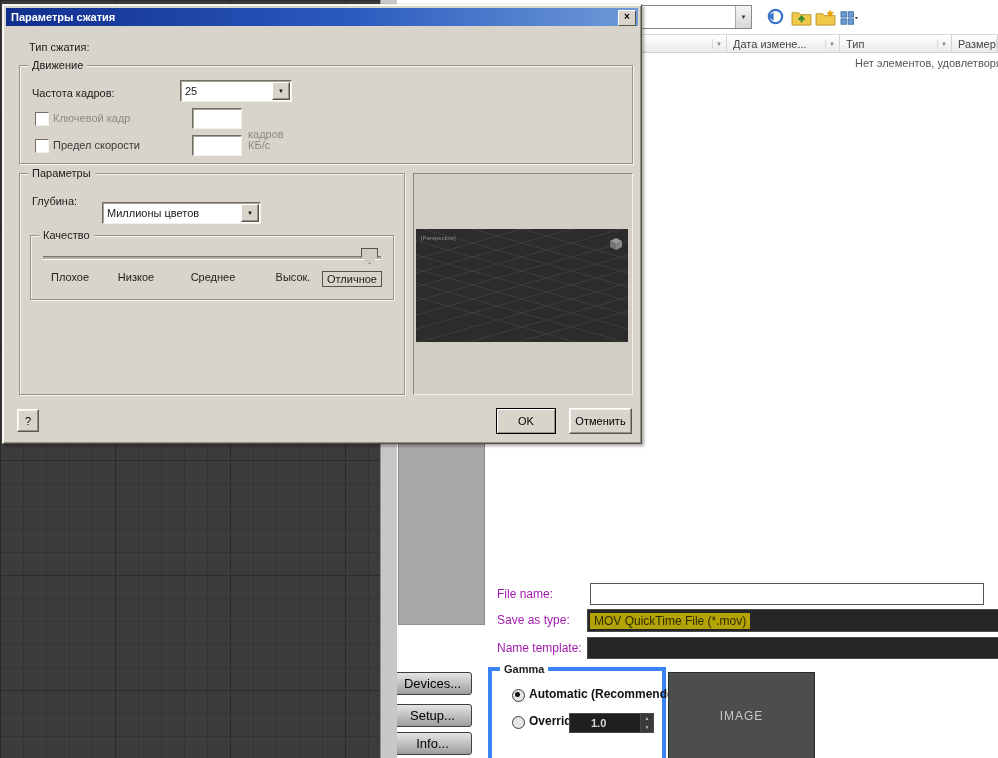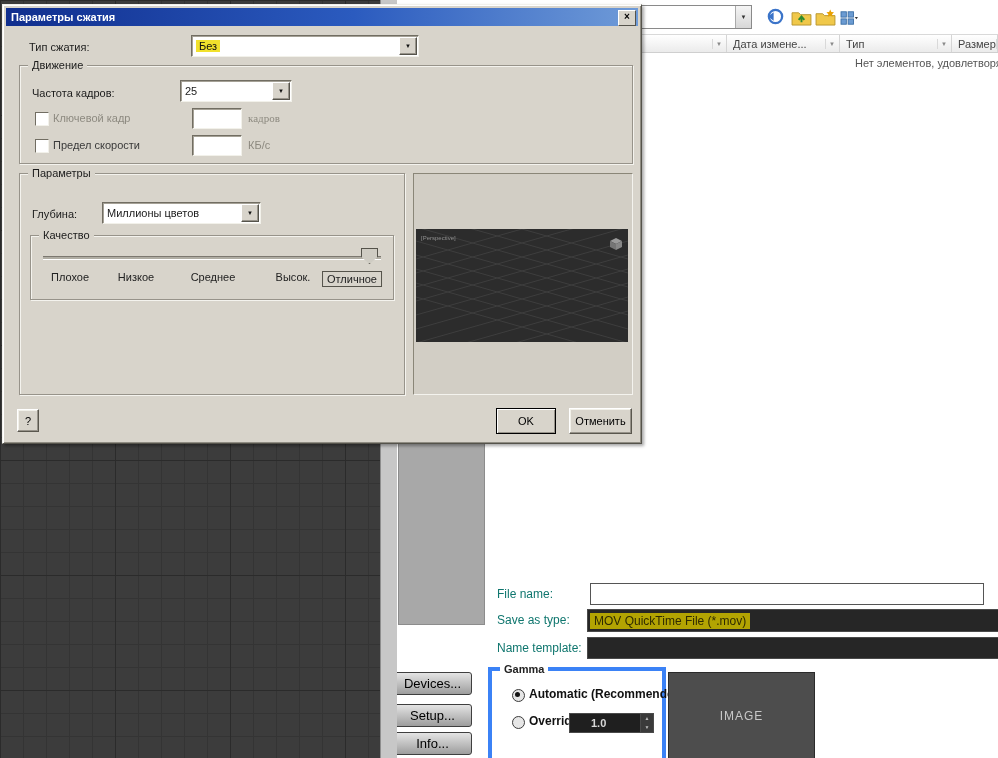--- a/index.html
+++ b/index.html
@@ -57,21 +57,21 @@
   .col1{width:78px;}.col2{width:104px;}.col3{width:103px;}.col4{flex:1;}
   .harrow{font-size:6px;color:#8a8a8a;border-left:1px solid #d9d9d9;padding:2px 2px 2px 3px;flex:none;}
 
   .empty-msg{position:absolute;left:458px;top:57px;font-size:11px;color:#555;white-space:nowrap;}
 
   .gray-panel{
     position:absolute;left:1px;top:443px;width:85px;height:180px;
     background:#a8a8a8;border:1px solid #8c8c8c;border-top-color:#767676;
   }
 
-  .sd-label{position:absolute;font-size:12px;color:#0f766e;white-space:nowrap;}
+  .sd-label{position:absolute;font-size:12px;color:#a21caf;white-space:nowrap;}
   .lbl-filename{left:100px;top:587px;}
   .fld-filename{position:absolute;left:193px;top:583px;width:392px;height:20px;background:#fff;border:1px solid #555;}
   .lbl-savetype{left:100px;top:613px;}
   .fld-savetype{
     position:absolute;left:190px;top:609px;width:410px;height:21px;
     background:#262626;border:1px solid #4a4a4a;display:flex;align-items:center;padding-left:2px;
   }
   .hl-savetype{background:#b3a402;color:#2f2b00;font-size:12px;padding:1px 4px;white-space:nowrap;}
   .lbl-template{left:100px;top:641px;}
   .fld-template{position:absolute;left:190px;top:637px;width:410px;height:20px;background:#262626;border:1px solid #4a4a4a;}
@@ -148,28 +148,28 @@
   .lbl-framerate{left:12px;top:21px;}
   .combo-framerate{left:160px;top:14px;width:106px;height:20px;}
   .checkbox{
     position:absolute;width:12px;height:12px;background:#fff;
     border:1px solid;border-color:#716d62 #f2f1ea #f2f1ea #716d62;
   }
   .cb1{left:15px;top:46px;}
   .cb1l{left:33px;top:46px;color:#8d8a80;}
   .fld-small{position:absolute;width:48px;height:19px;}
   .f1{left:172px;top:42px;}
-  .u1{left:228px;top:46px;color:#8d8a80;font-family:Liberation Serif, serif;}
+  .u1{left:228px;top:62px;color:#8d8a80;}
   .cb2{left:15px;top:73px;}
   .cb2l{left:33px;top:73px;color:#3a3a3a;}
   .f2{left:172px;top:69px;}
   .u2{left:228px;top:73px;color:#8d8a80;}
 
   .fs-comp{left:16px;top:168px;width:384px;height:220px;}
-  .lbl-depth{left:12px;top:34px;}
+  .lbl-depth{left:12px;top:21px;}
   .combo-depth{left:82px;top:28px;width:153px;height:20px;}
   .fs-quality{left:10px;top:61px;width:362px;height:63px;}
   .slider-track{
     position:absolute;left:12px;top:20px;width:338px;height:2px;
     background:#b0ada3;border-top:1px solid #7c7870;border-bottom:1px solid #fff;
   }
   .slider-thumb{
     position:absolute;left:330px;top:12px;width:15px;height:14px;
     background:#cfccc3;border:1px solid #55534b;
     clip-path:polygon(0 0,100% 0,100% 55%,50% 100%,0 55%);
@@ -297,24 +297,20 @@
   </div>
 </div>
 
 <div class="dialog">
   <div class="titlebar">
     <span>Параметры сжатия</span>
     <span class="close-btn">×</span>
   </div>
 
   <span class="dlbl lbl-type">Тип сжатия:</span>
-  <div class="combo sunken combo-type">
-    <span class="hl-yellow">Без</span>
-    <span class="arrow-btn">▼</span>
-  </div>
 
   <div class="fs fs-motion">
     <span class="fs-legend">Движение</span>
     <span class="dlbl lbl-framerate">Частота кадров:</span>
     <div class="combo sunken combo-framerate">
       <span>25</span>
       <span class="arrow-btn">▼</span>
     </div>
     <span class="checkbox cb1"></span>
     <span class="dlbl cb1l">Ключевой кадр</span>

